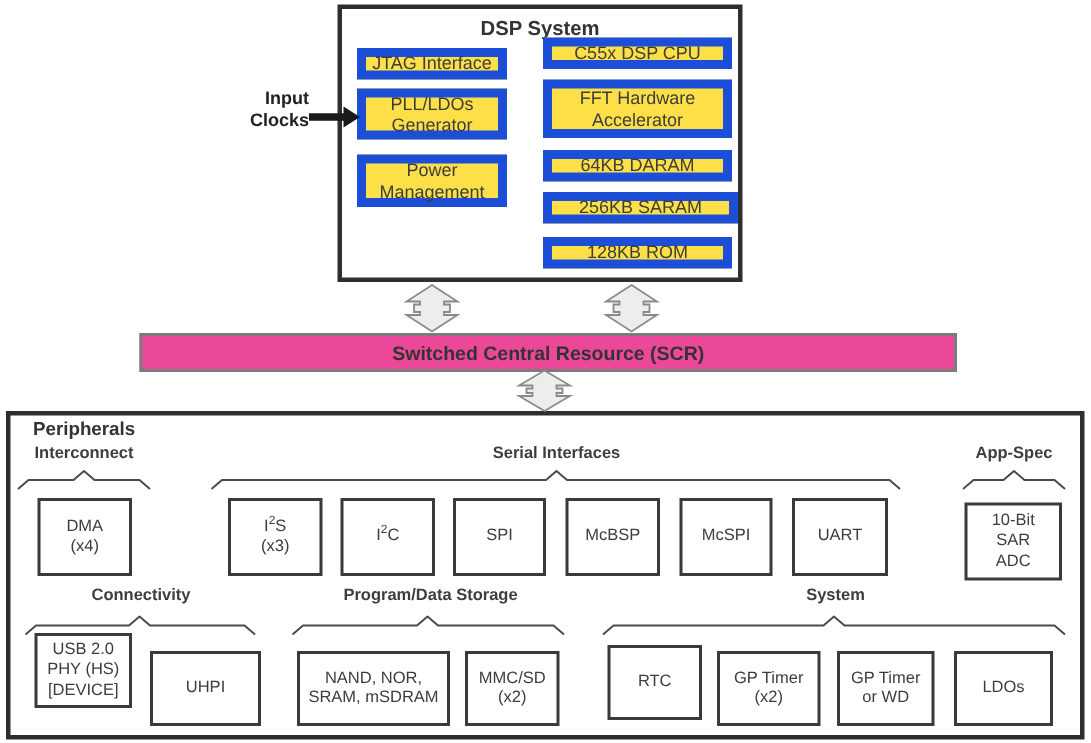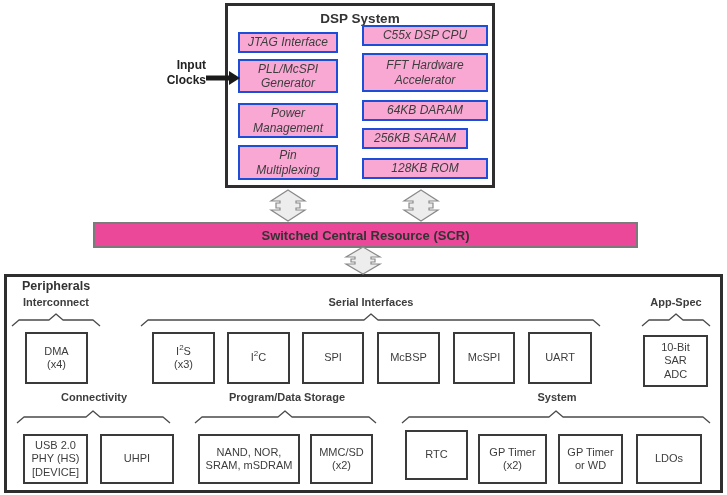--- a/index.html
+++ b/index.html
@@ -5,24 +5,24 @@
   html,body{margin:0;padding:0;background:#fff;}
   #canvas{
     position:relative;width:727px;height:495px;background:#fff;
     font-family:"Liberation Sans",sans-serif;color:#3d3d3d;overflow:hidden;
   }
   .abs{position:absolute;box-sizing:border-box;}
   
   .frame{border:3px solid #2e2e2e;background:#fff;}
   
   .block{
-    position:absolute;box-sizing:border-box;background:#f9a8d4;
-    border:2px solid #1d4ed8;
+    position:absolute;box-sizing:border-box;background:#fde047;
+    border:6px solid #1d4ed8;
     display:flex;align-items:center;justify-content:center;
-    text-align:center;font-size:12px;line-height:1.18;font-style:italic;
+    text-align:center;font-size:12px;line-height:1.18;
   }
   .pblock{
     position:absolute;box-sizing:border-box;background:#fff;
     border:2.5px solid #3a3a3a;
     display:flex;align-items:center;justify-content:center;
     text-align:center;font-size:11px;line-height:1.2;
   }
   .lbl{white-space:pre-line;display:block;}
   .line{display:block;}
   sup{font-size:8px;line-height:0;}
@@ -50,43 +50,39 @@
 <div id="canvas">
 
   <div class="abs frame" style="left:225px;top:3px;width:270px;height:185px;">
     <div class="dsp-title title">DSP System</div>
   </div>
 
   <div class="block" style="left:238px;top:32px;width:100px;height:21px;">
     <span class="lbl">JTAG Interface</span>
   </div>
   <div class="block" style="left:238px;top:59px;width:100px;height:34px;">
-    <span class="lbl">PLL/McSPI
+    <span class="lbl">PLL/LDOs
 Generator</span>
   </div>
   <div class="block" style="left:238px;top:103px;width:100px;height:35px;">
     <span class="lbl">Power
 Management</span>
-  </div>
-  <div class="block" style="left:238px;top:145px;width:100px;height:35px;">
-    <span class="lbl">Pin
-Multiplexing</span>
   </div>
 
   <div class="block" style="left:362px;top:25px;width:126px;height:21px;">
     <span class="lbl">C55x DSP CPU</span>
   </div>
   <div class="block" style="left:362px;top:53px;width:126px;height:39px;">
     <span class="lbl">FFT Hardware
 Accelerator</span>
   </div>
   <div class="block" style="left:362px;top:100px;width:126px;height:21px;">
     <span class="lbl">64KB DARAM</span>
   </div>
-  <div class="block" style="left:362px;top:128px;width:106px;height:21px;">
+  <div class="block" style="left:362px;top:128px;width:130px;height:21px;">
     <span class="lbl">256KB SARAM</span>
   </div>
   <div class="block" style="left:362px;top:158px;width:126px;height:21px;">
     <span class="lbl">128KB ROM</span>
   </div>
 
   <div class="input-clocks">Input
 Clocks</div>
 
   <div class="abs scrbar" style="left:93px;top:222px;width:545px;height:26px;">
@@ -124,21 +120,21 @@
   </div>
   <div class="pblock" style="left:528px;top:332px;width:64px;height:52px;">
     <span class="lbl">UART</span>
   </div>
   <div class="pblock" style="left:643px;top:335px;width:65px;height:52px;">
     <span class="lbl">10-Bit
 SAR
 ADC</span>
   </div>
 
-  <div class="pblock" style="left:23px;top:434px;width:65px;height:50px;">
+  <div class="pblock" style="left:23px;top:422px;width:65px;height:50px;">
     <span class="lbl">USB 2.0
 PHY (HS)
 [DEVICE]</span>
   </div>
   <div class="pblock" style="left:100px;top:434px;width:74px;height:50px;">
     <span class="lbl">UHPI</span>
   </div>
   <div class="pblock" style="left:198px;top:434px;width:102px;height:50px;">
     <span class="lbl">NAND, NOR,
 SRAM, mSDRAM</span>

